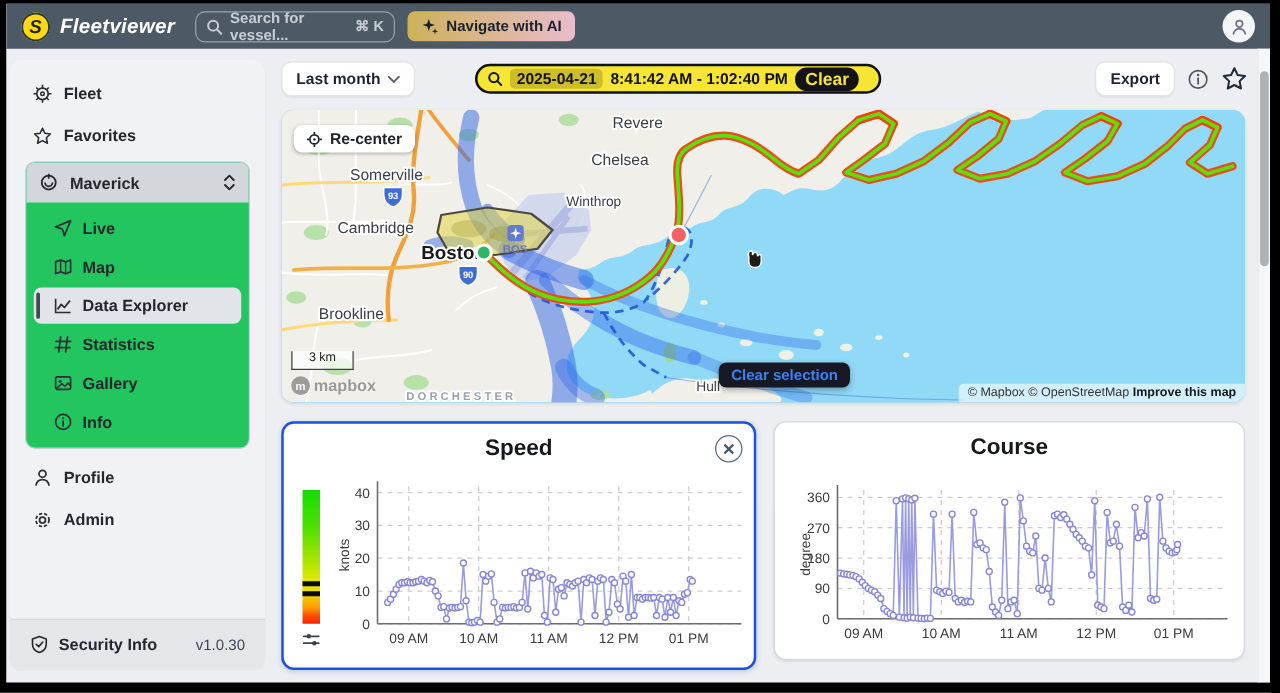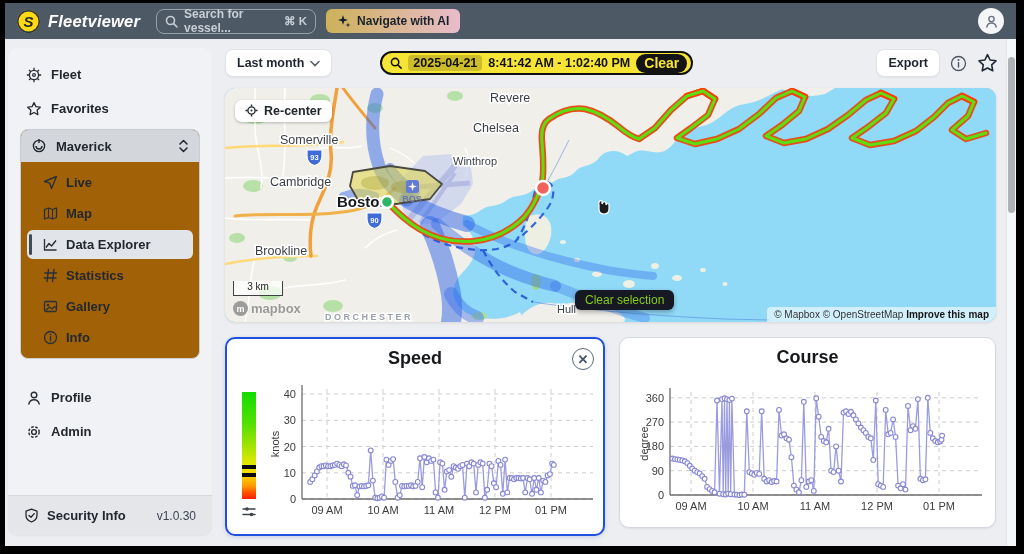--- a/index.html
+++ b/index.html
@@ -12,50 +12,50 @@
   .brand { color:#fff; font-weight:800; font-style:italic; font-size:16.5px; margin-left:8px; letter-spacing:.2px; }
   .searchbox { margin-left:16px; width:160px; height:25px; border:1.3px solid #97a1ac; border-radius:8px; display:flex; align-items:center; padding:0 8px; gap:6px; color:#c7ced6; font-size:12px; }
   .searchbox .ph { flex:1; font-weight:600; font-size:12px; }
   .kbd { font-size:11.5px; font-weight:700; color:#c7ced6; }
   .ai-btn { margin-left:10px; height:24px; border:none; border-radius:6px; padding:0 11px; display:flex; align-items:center; gap:6px; font-size:12px; font-weight:700; color:#18222d; background:linear-gradient(90deg,#cdb159,#e9bccb); cursor:pointer; }
   .avatar { margin-left:auto; width:26px; height:26px; border-radius:50%; background:#f4f5f6; display:flex; align-items:center; justify-content:center; }
 
   
   .sidebar { position:absolute; left:3px; top:45px; width:204px; bottom:11px; background:#f1f2f5; border-radius:9px; box-shadow:0 1px 2px rgba(0,0,0,.06); display:flex; flex-direction:column; font-size:13px; color:#23272e; overflow:hidden; }
   .side-item { display:flex; align-items:flex-start; gap:9px; padding:9px 18px; font-weight:600; cursor:pointer; }
-  .vessel-card { margin:3px 12px 22px 12px; border:1px solid #c9ccd2; border-radius:8px; background:#a16207; overflow:hidden; }
+  .vessel-card { margin:3px 12px 6px 12px; border:1px solid #c9ccd2; border-radius:8px; background:#22c55e; overflow:hidden; }
   .vessel-head { display:flex; align-items:center; gap:9px; padding:8px 10px; background:#d3d6db; font-weight:700; cursor:pointer; }
   .vessel-head .grow { flex:1; }
   .sub-item { display:flex; align-items:center; gap:8px; padding:7px 10px 7px 16px; margin:2px 6px; font-weight:600; border-radius:6px; cursor:pointer; position:relative; }
   .sub-item.active { background:#e1e4e9; }
   .sub-item.active::before { content:""; position:absolute; left:2px; top:4px; bottom:4px; width:3px; border-radius:2px; background:#3e4a5a; }
   .side-footer { margin-top:auto; background:#e4e6ea; border-top:1px solid #d6d8dc; display:flex; align-items:center; padding:12px 16px; gap:8px; font-weight:600; }
   .version { margin-left:auto; font-size:12px; color:#3e4752; font-weight:500; }
   .spacer { height:10px; }
 
   
   .main { position:absolute; left:212px; top:36px; right:14px; bottom:0; }
   .toolbar { position:absolute; left:8px; right:4px; top:10px; height:28px; display:flex; align-items:center;gap:36px; }
   .btn-white { background:#fff; border:1px solid #e0e3e7; border-radius:8px; height:28px; padding:0 11px; display:flex; align-items:center; gap:6px; font-size:12.5px; font-weight:600; color:#1f2530; box-shadow:0 1px 1px rgba(0,0,0,.05); cursor:pointer; }
-  .filter-pill { margin-left:12px; height:24px; background:#f7e535; border:2px solid #111; border-radius:13px; display:flex; align-items:center; gap:6px; padding:0 4px 0 8px; font-size:12.5px; font-weight:700; color:#111; }
+  .filter-pill { margin-left:12px; height:24px; background:#f7e535; border:2px solid #111; border-radius:13px; display:flex; align-items:center; gap:6px; padding:0 16px 0 8px; font-size:12.5px; font-weight:700; color:#111; }
   .date-badge { background:#cdbd2b; border-radius:4px; padding:1px 5px; }
   .clear-badge { background:#141414; color:#f7e535; border-radius:10px; padding:1.5px 8px; font-size:14px; cursor:pointer; }
   .tb-right { margin-left:auto; display:flex; align-items:center; gap:10px; }
 
   
   .map-card { position:absolute; left:8px; top:49px; width:771px; height:234px; border-radius:10px; overflow:hidden; background:#90d9f7; box-shadow:0 1px 3px rgba(0,0,0,.1); }
   .map-card svg.mapart { position:absolute; inset:0; }
-  .recenter { position:absolute; left:10px; top:12px; background:#fff; border-radius:7px; box-shadow:0 1px 3px rgba(0,0,0,.25); padding:4px 10px; display:flex; gap:6px; font-size:12.5px; font-weight:600; color:#21262c; cursor:pointer; }
+  .recenter { position:absolute; left:10px; top:12px; background:#fff; border-radius:7px; box-shadow:0 1px 3px rgba(0,0,0,.25); padding:4px 10px; display:flex; align-items:center; gap:6px; font-size:12.5px; font-weight:600; color:#21262c; cursor:pointer; }
   .scalebar { position:absolute; left:8px; bottom:26px; width:50px; height:15px; background:rgba(255,255,255,.72); border:1.5px solid #3f4245; border-top:none; font-size:10px; color:#222; text-align:center; line-height:12px; }
   .mblogo { position:absolute; left:8px; bottom:6px; display:flex; align-items:center; gap:3px; opacity:.85; }
   .mblogo .mb-circ { width:15px; height:15px; border-radius:50%; background:#8e8e8e; color:#fff; font-size:9px; font-weight:700; display:flex; align-items:center; justify-content:center; }
   .mblogo .mb-word { font-weight:700; color:#8a8a8a; font-size:13px; text-shadow:0 0 2px #fff; }
   .attribution { position:absolute; right:0; bottom:0; background:rgba(255,255,255,.6); border-top-left-radius:4px; padding:2px 7px; font-size:10px; color:#333; }
   .attribution b { color:#161616; cursor:pointer; }
-  .clear-sel { position:absolute; left:350px; top:202px; background:#161923; color:#84cc16; font-size:12px; font-weight:400; border-radius:6px; padding:3px 10px; cursor:pointer; box-shadow:0 2px 5px rgba(0,0,0,.3);text-align:right; }
+  .clear-sel { position:absolute; left:350px; top:202px; background:#161923; color:#3b82f6; font-size:12px; font-weight:700; border-radius:6px; padding:3px 10px; cursor:pointer; box-shadow:0 2px 5px rgba(0,0,0,.3);text-align:right; }
 
   
   .chart-card { position:absolute; background:#fff; border-radius:10px;padding-left:17px; }
   .card-speed { left:8px; top:298px; width:380px; height:199px; border:2.5px solid #1e50dd; box-shadow:0 1px 4px rgba(20,60,180,.18); }
   .card-course { left:402px; top:298px; width:377px; height:191px; border:1.5px solid #d5d9df; box-shadow:0 1px 2px rgba(0,0,0,.07); }
   .chart-title { position:absolute; top:9px; left:0; right:0; text-align:center; font-size:18px; font-weight:800; color:#16181b; }
   .close-btn { position:absolute; right:9px; top:9px; width:22px; height:22px; border-radius:50%; border:1.4px solid #5a6b7c; color:#45566a; font-size:13px; font-weight:600; display:flex; align-items:center; justify-content:center; background:#fff; cursor:pointer; }
   .colorbar { position:absolute; left:15px; top:53px; width:14px; height:107px; background:linear-gradient(180deg,#12dd00 0%,#55e000 30%,#a8e400 52%,#e6e800 68%,#f7d400 78%,#ff9900 88%,#ff5000 94%,#ff1e00 100%); }
   .cb-stripe { position:absolute; left:0; width:14px; height:4px; background:#0b0b0b; }
   .cb-icon { position:absolute; left:14px; top:166px; }

